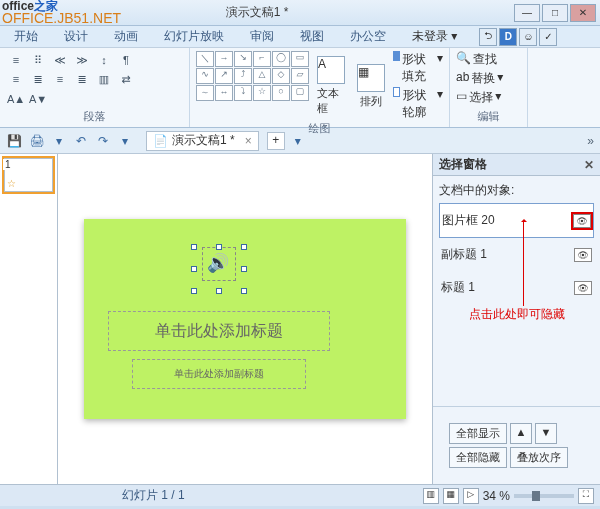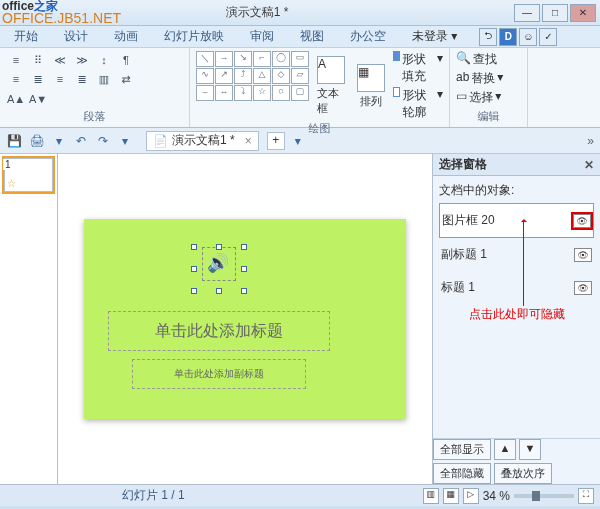--- a/index.html
+++ b/index.html
@@ -58,21 +58,21 @@
 .panel-hdr .x{color:#555}
 .panel-body{flex:1;padding:6px;position:relative}
 .obj-list{margin-top:4px}
 .obj-item{display:flex;align-items:center;justify-content:space-between;padding:8px 2px}
 .obj-item.sel{background:#fff;border:1px solid #7aa0d0}
 .eye{width:18px;height:14px;border:1px solid #888;background:#fff;display:flex;align-items:center;justify-content:center;font-size:9px}
 .eye.hl{outline:2px solid #d00}
 .annot{position:absolute;color:#d00;font-size:12px;left:36px;top:130px}
 .arrow{position:absolute;left:90px;top:44px;width:1px;height:86px;border-left:1px solid #d00}
 .arrow::after{content:"";position:absolute;top:-4px;left:-3px;border:3px solid transparent;border-bottom-color:#d00}
-.panel-foot{padding:0;display:flex;flex-wrap:wrap;gap:3px;border-top:1px solid #c0d0e0}
+.panel-foot{padding:16px;display:flex;flex-wrap:wrap;gap:3px;border-top:1px solid #c0d0e0}
 .pbtn{border:1px solid #9ab;background:#f5f9fd;padding:2px 6px;font-size:11px}
 .pbtn.sm{width:22px;text-align:center;padding:2px 0}
 .statusbar{height:22px;background:#dce8f5;border-top:1px solid #b0c0d0;display:flex;align-items:center;padding:0 6px;gap:6px}
 .statusbar .sl{margin:0 auto;color:#3a5a80}
 .zicon{width:16px;height:16px;border:1px solid #9ab;background:#fff;font-size:9px;text-align:center}
 .sb-right{display:flex;align-items:center;gap:4px;margin-left:auto}
 .slider{width:60px;height:4px;background:#bcd;position:relative}
 .slider .th{width:8px;height:10px;background:#678;position:absolute;left:18px;top:-3px}
 </style>
 </head>

